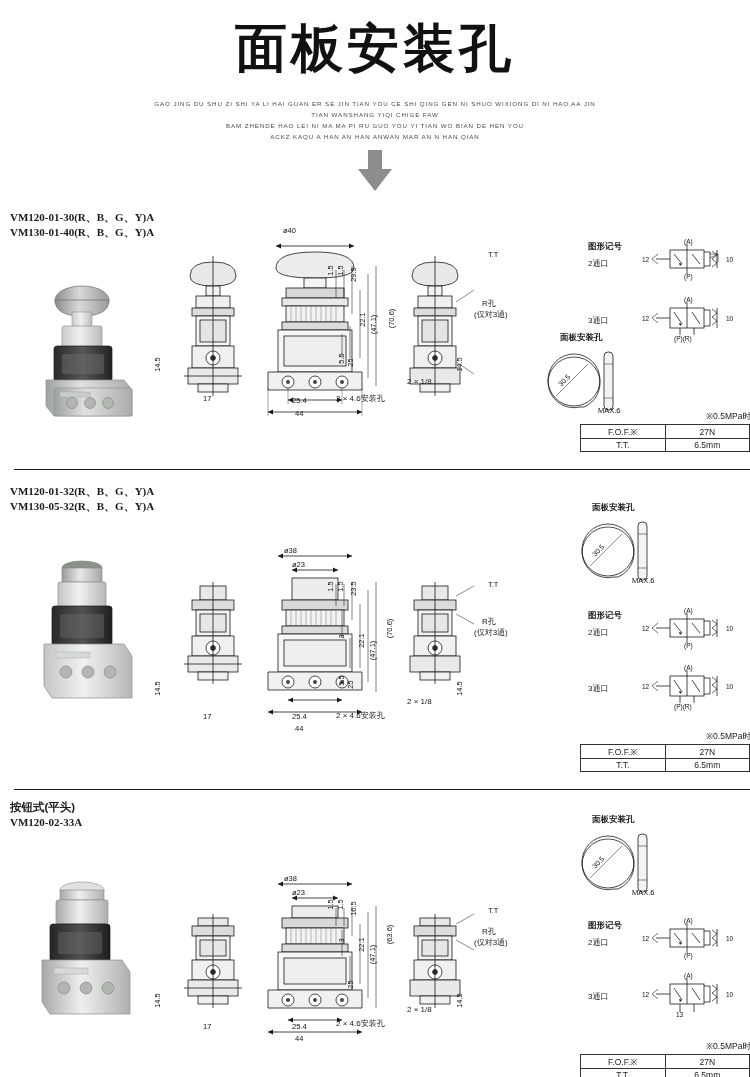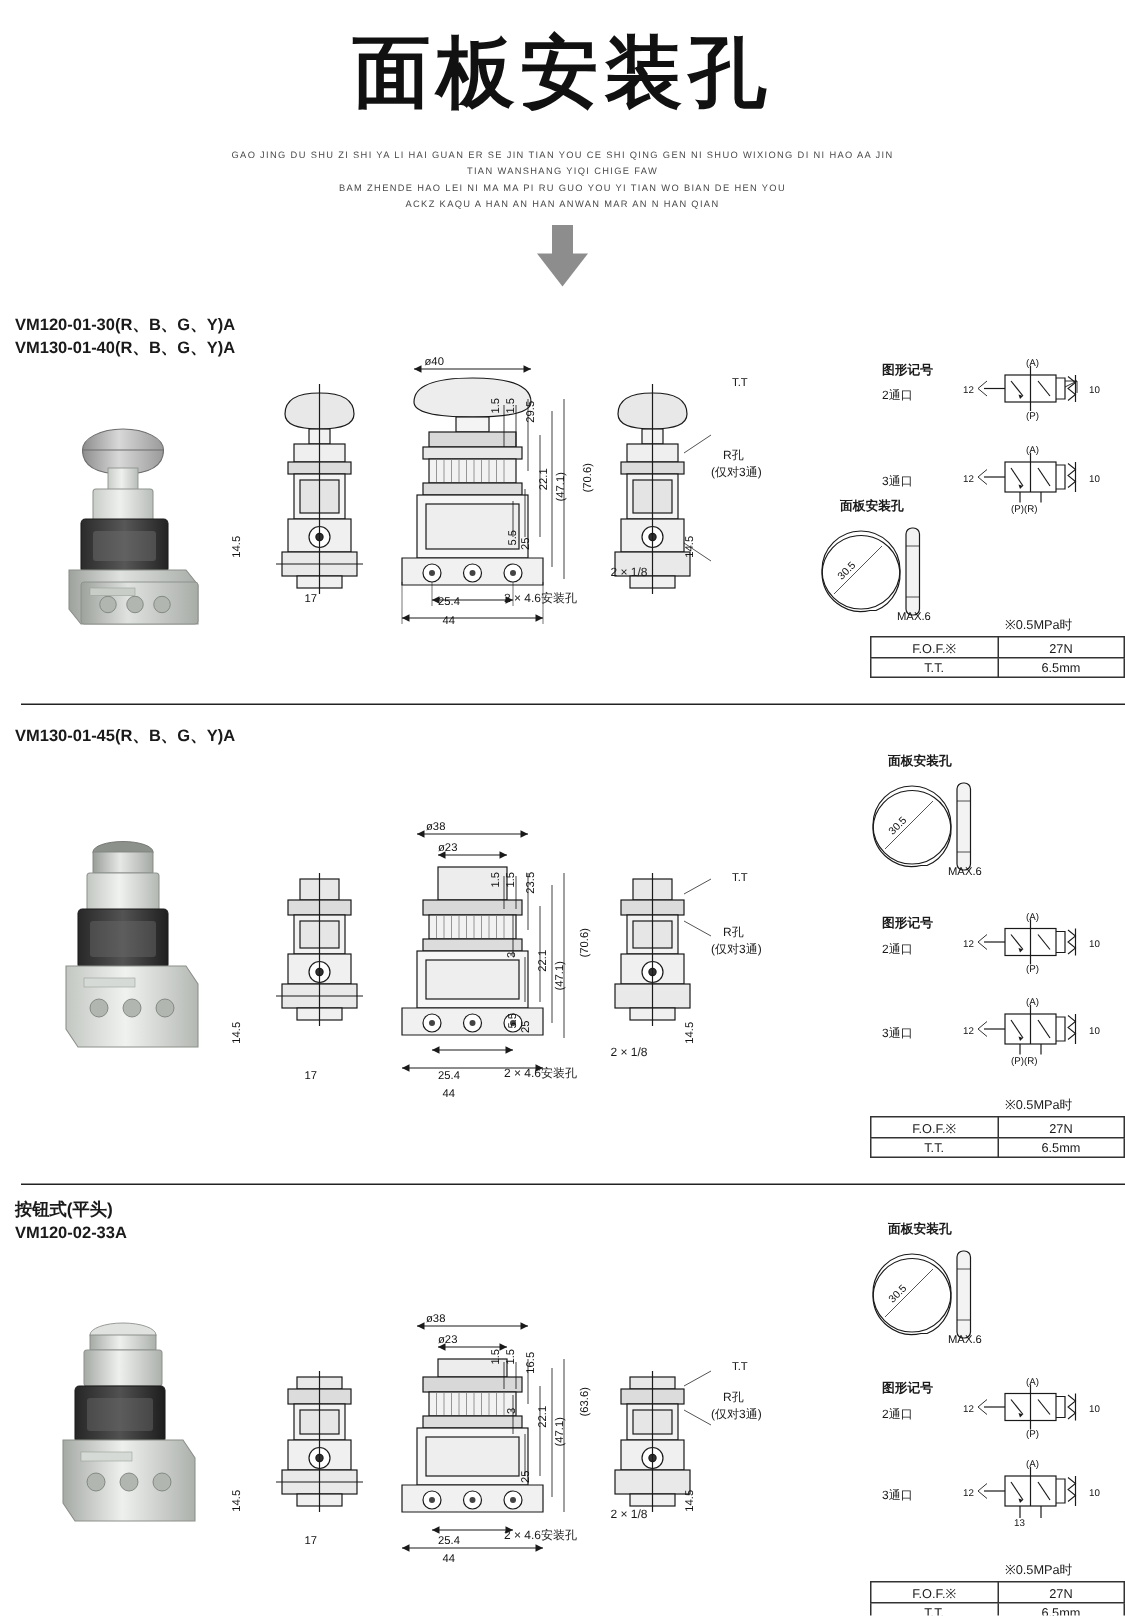--- a/index.html
+++ b/index.html
@@ -50,36 +50,36 @@
   .section { position: relative; }
   .sec-divider {
     border-top: 1.5px solid #222;
     margin: 0 8px;
   }
   .sec-title {
     font-size: 11px; font-weight: bold; line-height: 15px;
     padding-left: 10px;
   }
   .sec-title .cn { font-size: 11.5px; }
-  .sec-title .model { font-family: Liberation Sans, sans-serif; font-size: 11px; }
+  .sec-title .model { font-family: Liberation Serif, serif; font-size: 11px; }
 
   
   .dim { font-size: 7.5px; color: #111; position: absolute; white-space: nowrap; }
   .lbl { position: absolute; font-size: 8px; white-space: nowrap; }
   .lbl-b { position: absolute; font-size: 8.5px; font-weight: bold; white-space: nowrap; }
 
   .photo { position: absolute; }
   .sym-box { position: absolute; }
   table.spec { border-collapse: collapse; font-size: 8.5px; }
   table.spec td {
     border: 1px solid #333; padding: 1px 3px; text-align: center; height: 13px;
   }
   table.spec td.k { width: 86px; }
   table.spec td.v { width: 86px; }
-  .note-right { position: absolute; font-size: 8.5px; white-space: nowrap; }
+  .note-right { position: absolute; font-size: 8.5px; white-space: nowrap; margin-left: 36px; }
 
   svg { display: block; overflow: visible; }
 </style>
 </head>
 <body>
 
 <div class="page">
 
   <div class="main-title">面板安装孔</div>
   <div class="pinyin">
@@ -213,21 +213,21 @@
           <line x1="10" y1="180" x2="104" y2="180"></line>
           <path d="M10 180 l5 -2.5 l0 5 z" fill="#1a1a1a" stroke="none"></path>
           <path d="M104 180 l-5 -2.5 l0 5 z" fill="#1a1a1a" stroke="none"></path>
           <line x1="30" y1="156" x2="30" y2="172" stroke-width="0.4"></line>
           <line x1="84" y1="156" x2="84" y2="172" stroke-width="0.4"></line>
           <line x1="10" y1="156" x2="10" y2="184" stroke-width="0.4"></line>
           <line x1="104" y1="156" x2="104" y2="184" stroke-width="0.4"></line>
         </g>
       </svg>
     </div>
-    <div class="dim" style="left:283px;top:26px;">ø40</div>
+    <div class="dim" style="left:283px;top:16px;">ø40</div>
     <div class="dim" style="left:292px;top:186px;">25.4</div>
     <div class="dim" style="left:295px;top:199px;">44</div>
 
     <div class="sym-box" style="left:330px;top:52px;width:60px;height:140px;">
       <svg width="60" height="140" viewBox="0 0 60 140">
         <g stroke="#1a1a1a" stroke-width="0.55" fill="none">
           <line x1="6" y1="8" x2="6" y2="36"></line>
             <line x1="14" y1="8" x2="14" y2="36"></line>
           <line x1="22" y1="4" x2="22" y2="52"></line>
           <line x1="30" y1="28" x2="30" y2="96"></line>
@@ -355,21 +355,22 @@
       </tbody>
         </table>
     </div>
   </div>
 
   <div class="sec-divider" style="position:absolute;top:455px;left:6px;width:738px;"></div>
 
   <div class="section" style="position:absolute;top:470px;left:0;width:750px;height:300px;">
 
     <div class="sec-title">
-      <div class="model">VM130-01-45(R、B、G、Y)A</div>
+      <div class="model">VM120-01-32(R、B、G、Y)A</div>
+      <div class="model">VM130-05-32(R、B、G、Y)A</div>
     </div>
 
     <div class="photo" style="left:28px;top:64px;width:130px;height:170px;">
       <svg width="130" height="170" viewBox="0 0 130 170">
         <defs>
           <linearGradient id="g2a" x1="0" y1="0" x2="1" y2="0">
             <stop offset="0" stop-color="#9a9e99"></stop>
               <stop offset="0.45" stop-color="#e6e8e6"></stop>
               <stop offset="1" stop-color="#a5a9a4"></stop>
           </linearGradient>

